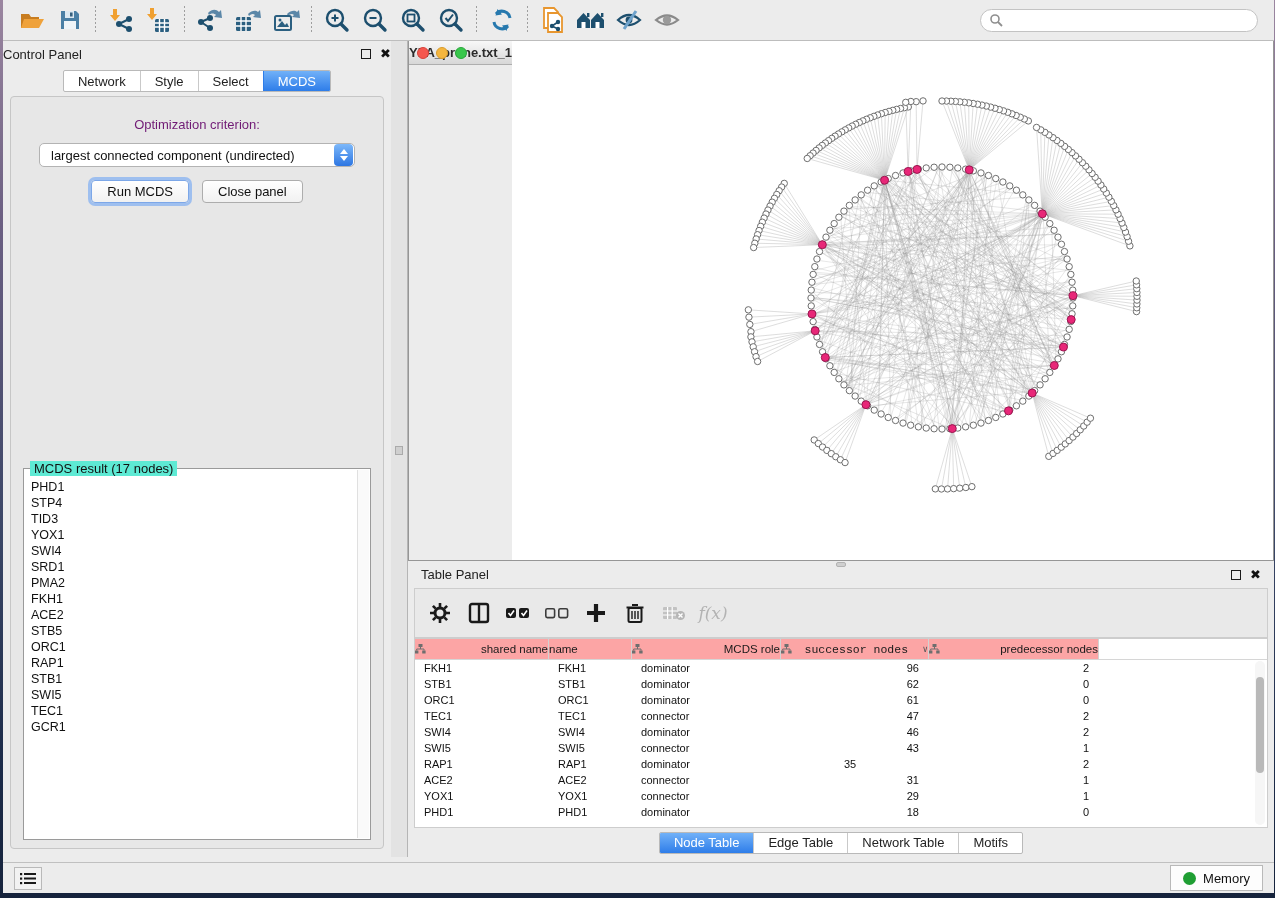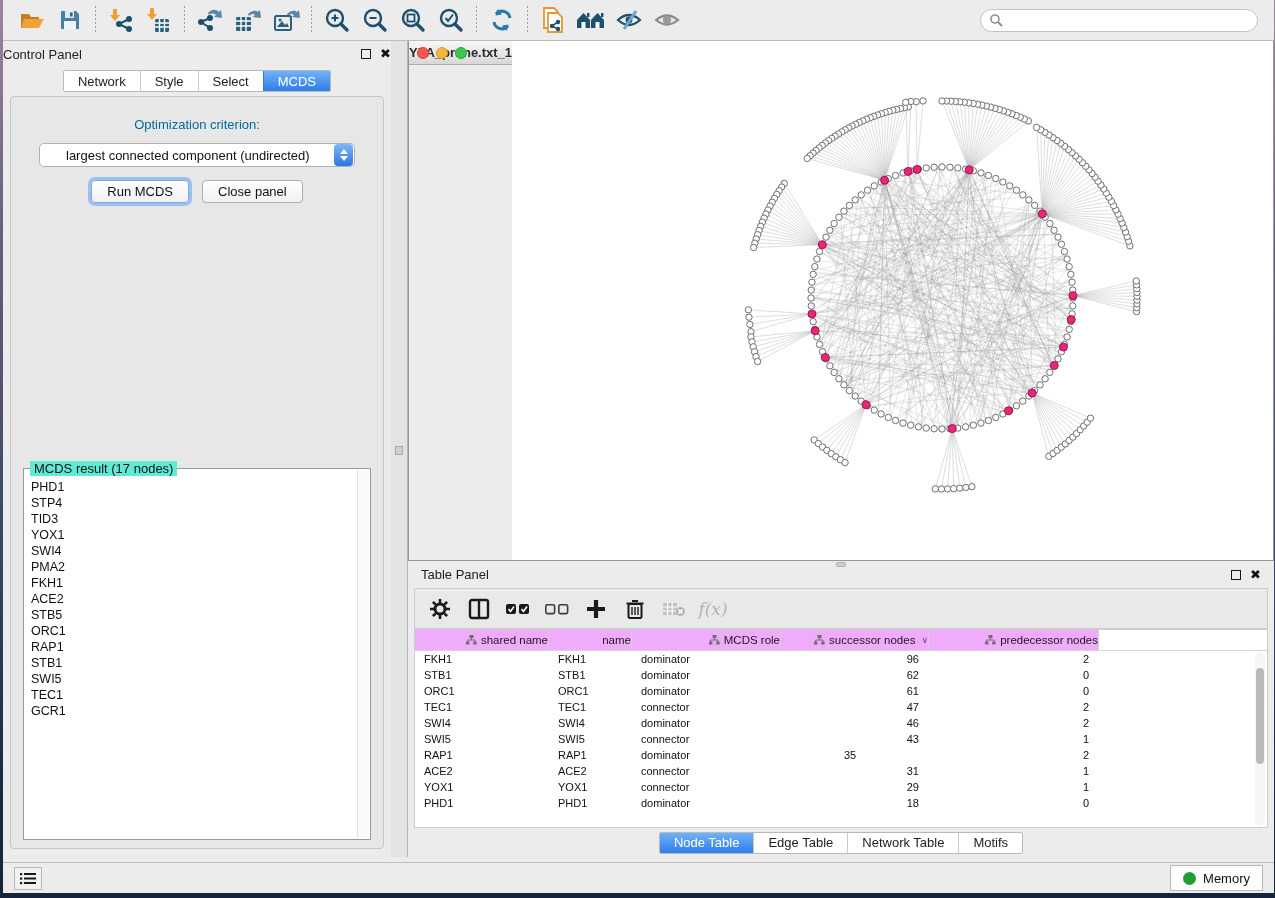--- a/index.html
+++ b/index.html
@@ -28,24 +28,24 @@
   .ph-close { font-size:13px; font-weight:bold; color:#111; line-height:10px; }
 
   .seg-tabs { display:flex; justify-content:center; margin-top:3px; }
   .seg { display:flex; border:1px solid #b9b9b9; border-radius:2px; overflow:hidden; background:#fff; height:22px; }
   .seg > div { padding:0 14px; font-size:13px; color:#222; display:flex; align-items:center; border-left:1px solid #c9c9c9; }
   .seg > div:first-child { border-left:none; }
   .seg > div.active { background:linear-gradient(#71b1f8,#2e7de9); color:#fff; border-left-color:#2e7de9; }
 
   .cp-body { position:absolute; left:7px; right:7px; top:55px; bottom:8px;
     border:1px solid #c6c6c6; border-radius:4px; background:#e7e7e7; }
-  .opt-label { text-align:center; font-size:13px; color:#0369a1; margin-top:20px; }
+  .opt-label { text-align:center; font-size:13px; color:#701a75; margin-top:20px; }
   .select-ctl { margin:11px auto 0; width:316px; height:24px; background:#fff; border:1px solid #b3b3b3;
     border-radius:5px; display:flex; align-items:center; position:relative; }
-  .select-ctl .sel-text { font-size:13px; color:#111; padding-left:26px; flex:1; white-space:nowrap; }
+  .select-ctl .sel-text { font-size:13px; color:#111; padding-left:11px; flex:1; white-space:nowrap; }
   .sel-stepper { width:19px; height:22px; margin-right:1px; border-radius:4px;
     background:linear-gradient(#7cb8fa,#2d76e2); display:flex; flex-direction:column; align-items:center; justify-content:center; gap:2px; }
   .sel-stepper span { width:0; height:0; border-left:4px solid transparent; border-right:4px solid transparent; }
   .sel-up { border-bottom:5px solid #fff; }
   .sel-down { border-top:5px solid #fff; }
   .cp-buttons { display:flex; justify-content:center; gap:13px; margin-top:13px; }
   .mac-btn { height:23px; padding:0 15px; background:linear-gradient(#ffffff,#f1f1f1); border:1px solid #adadad;
     border-radius:4px; font-size:13px; color:#111; display:flex; align-items:center; }
   .mac-btn.focused { box-shadow:0 0 0 3px rgba(110,165,245,.6); border-color:#7ca7e8; }
 
@@ -74,28 +74,28 @@
   .light.green { background:#39c74c; border:1px solid #2aa83c; }
   .net-title { font-size:13px; color:#2b2b2b; }
   .net-canvas { flex:1; background:#fff; position:relative; overflow:hidden; }
   .net-canvas svg { position:absolute; left:0; top:0; }
 
   
   .table-panel { flex:1; display:flex; flex-direction:column; background:#ececec; position:relative; }
   .tp-grip { position:absolute; top:1px; left:50%; margin-left:-5px; width:10px; height:5px; background:#cfcfcf; border:1px solid #b2b2b2; border-radius:2px; }
   .tp-header { height:27px; display:flex; align-items:center; padding:0 13px; }
   .tp-title { font-size:13px; color:#222; }
-  .tp-toolbar { height:41px; margin:0 6px; background:#e9e9e9; border:1px solid #cdcdcd;
+  .tp-toolbar { height:50px; margin:0 6px; background:#e9e9e9; border:1px solid #cdcdcd;
     display:flex; align-items:center; padding:0 10px; gap:9px; }
   .tpt-btn { width:30px; height:30px; display:flex; align-items:center; justify-content:center; }
   .fx { font-family:"DejaVu Serif",serif; font-style:italic; font-size:17px; color:#b3b3b3; }
 
   .tp-table { flex:1; margin:0 6px; background:#fff; border:1px solid #cdcdcd; position:relative; overflow:hidden; }
   .thead { display:flex; height:21px; border-bottom:1px solid #d6d6d6; }
-  .th { background:#f0abfc; border-right:1px solid #d2d2d2; display:flex; align-items:center; justify-content:flex-end;
+  .th { background:#fca5a5; border-right:1px solid #d2d2d2; display:flex; align-items:center; justify-content:space-between;
     gap:4px; font-size:11.5px; color:#1a1a1a; position:relative; }
   .tree-ico { width:11px; height:10px; flex:none; }
   .sort-chev { font-size:9px; color:#555; margin-left:2px; }
   .trow { display:flex; height:16px; }
   .td { font-size:11px; color:#111; line-height:16px; white-space:nowrap; overflow:hidden; }
   .td.left { text-align:left; padding-left:9px; }
   .td.right { text-align:right; padding-right:10px; }
   .tbl-scroll { position:absolute; top:22px; bottom:2px; right:2px; width:10px; background:#f6f6f6; border-radius:5px; }
   .tbl-thumb { position:absolute; top:0; left:1px; width:8px; height:96px; background:#b9b9b9; border-radius:4px; }
 
@@ -289,20 +289,21 @@
         <div class="mac-btn">Close panel</div>
       </div>
       <div class="mcds-fieldset">
         <div class="mcds-legend">MCDS result (17 nodes)</div>
         <div class="mcds-list" id="mcds-list">
             <div>PHD1</div>
             <div>STP4</div>
             <div>TID3</div>
             <div>YOX1</div>
             <div>SWI4</div>
+            <div>SRD1</div>
             <div>PMA2</div>
             <div>FKH1</div>
             <div>ACE2</div>
             <div>STB5</div>
             <div>ORC1</div>
             <div>RAP1</div>
             <div>STB1</div>
             <div>SWI5</div>
             <div>TEC1</div>
             <div>GCR1</div>
@@ -1138,21 +1139,21 @@
             </div>
             <div class="th" style="width: 149px;">
               <svg class="tree-ico" viewBox="0 0 11 10">
                 <rect x="3.5" y="0" width="4" height="3" fill="#6e6e6e"></rect>
                 <rect x="0" y="6.5" width="3.4" height="3" fill="#6e6e6e"></rect>
                 <rect x="7.2" y="6.5" width="3.4" height="3" fill="#6e6e6e"></rect>
                 <path d="M5.5 3 V5 M1.7 6.5 V5 H9 V6.5" stroke="#6e6e6e" fill="none" stroke-width="1"></path>
               </svg>
               <span>MCDS role</span>
             </div>
-            <div class="th" style="width: 148px;">
+            <div class="th" style="width: 148px; font-family: Liberation Mono, monospace;">
               <svg class="tree-ico" viewBox="0 0 11 10">
                 <rect x="3.5" y="0" width="4" height="3" fill="#6e6e6e"></rect>
                 <rect x="0" y="6.5" width="3.4" height="3" fill="#6e6e6e"></rect>
                 <rect x="7.2" y="6.5" width="3.4" height="3" fill="#6e6e6e"></rect>
                 <path d="M5.5 3 V5 M1.7 6.5 V5 H9 V6.5" stroke="#6e6e6e" fill="none" stroke-width="1"></path>
               </svg>
               <span>successor nodes</span>
               <span class="sort-chev">∨</span>
             </div>
             <div class="th" style="width: 170px;">

